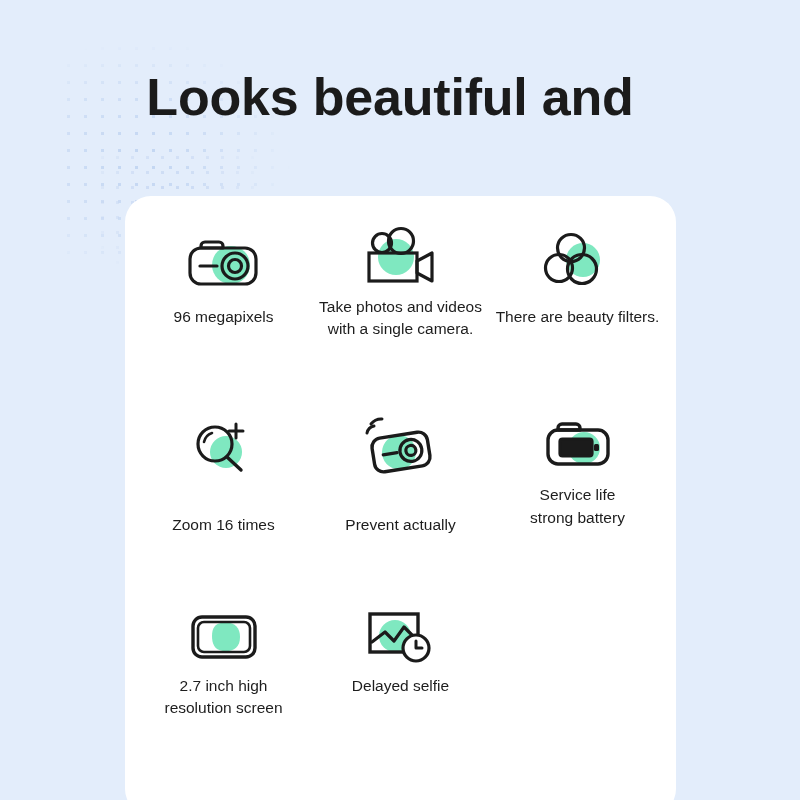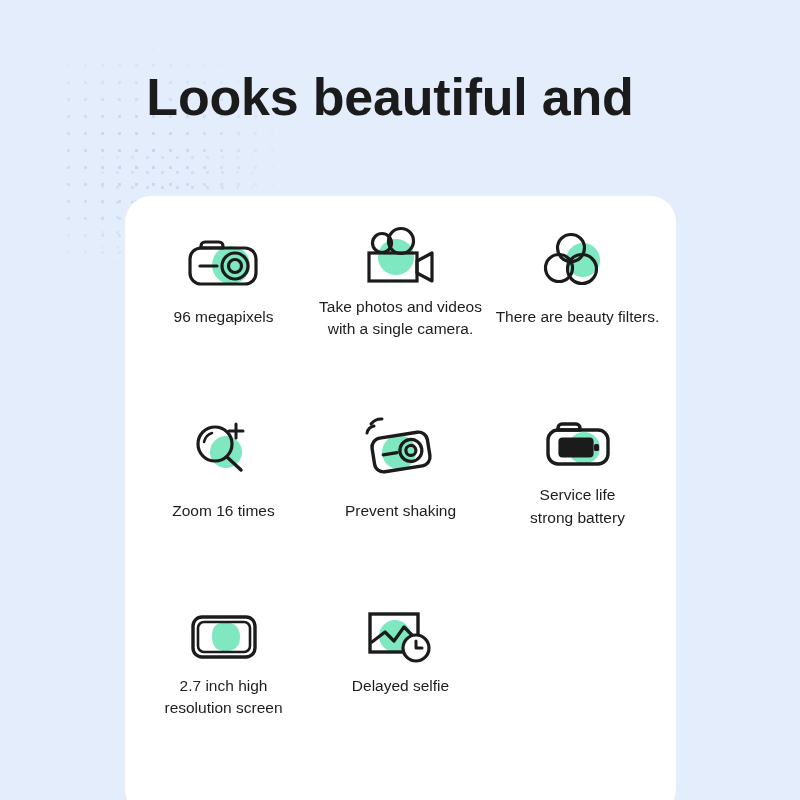--- a/index.html
+++ b/index.html
@@ -87,21 +87,21 @@
     line-height:1.45;
     white-space:pre-line;
   }
   
   .r1 .cap { margin-top:8px; }
   .r2 .icon { height:72px; }
   .r2 .cap  { margin-top:2px; }
   .r3 .icon { height:66px; }
   .r3 .cap  { }
 
-  .c-zoom .cap, .c-shake .cap { margin-top:16px; }
+  .c-zoom .cap, .c-shake .cap { margin-top:30px; }
   .c-selfie .cap { }
 
   svg { display:block; overflow:visible; }
 </style>
 </head>
 <body>
 
 <div class="dots"></div>
 <div class="dots2"></div>
 
@@ -174,21 +174,21 @@
             <circle cx="40" cy="36" r="17" fill="#7fe8c0"></circle>
             <rect x="14" y="19" width="56" height="34" rx="9" fill="none" stroke="#1b1b1b" stroke-width="3.4"></rect>
             <circle cx="52" cy="36" r="11" fill="none" stroke="#1b1b1b" stroke-width="3.2"></circle>
             <circle cx="52" cy="36" r="5" fill="none" stroke="#1b1b1b" stroke-width="3.2"></circle>
             <line x1="24" y1="36" x2="38" y2="36" stroke="#1b1b1b" stroke-width="3.2" stroke-linecap="round"></line>
           </g>
           <path d="M8 17 a9 9 0 0 1 7 -7" fill="none" stroke="#1b1b1b" stroke-width="3" stroke-linecap="round"></path>
           <path d="M12 8 a13 13 0 0 1 11 -5" fill="none" stroke="#1b1b1b" stroke-width="3" stroke-linecap="round"></path>
         </svg>
       </div>
-      <div class="cap">Prevent shaking</div>
+      <div class="cap">Prevent actually</div>
     </div>
 
     <div class="cell r3 c-batt">
       <div class="icon">
         <svg width="78" height="58" viewBox="0 0 78 58">
           <circle cx="45" cy="32" r="16" fill="#7fe8c0"></circle>
           <path d="M23 8 h14 a4 4 0 0 1 4 4 v2 h-22 v-2 a4 4 0 0 1 4 -4 z" fill="none" stroke="#1b1b1b" stroke-width="3.4" stroke-linejoin="round"></path>
           <rect x="9" y="14" width="60" height="34" rx="10" fill="none" stroke="#1b1b1b" stroke-width="3.4"></rect>
           <rect x="21" y="23" width="32" height="17" rx="2.5" fill="#1b1b1b" stroke="#1b1b1b" stroke-width="3.2"></rect>
           <rect x="55" y="28" width="5" height="7" rx="1.5" fill="#1b1b1b"></rect>

